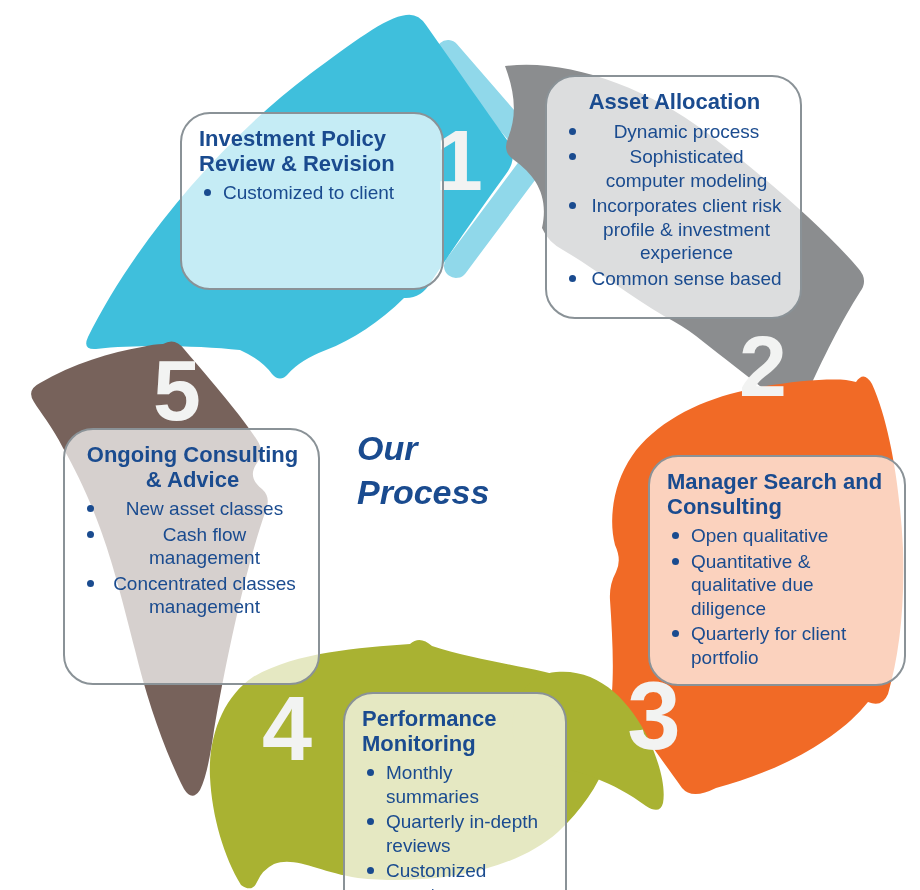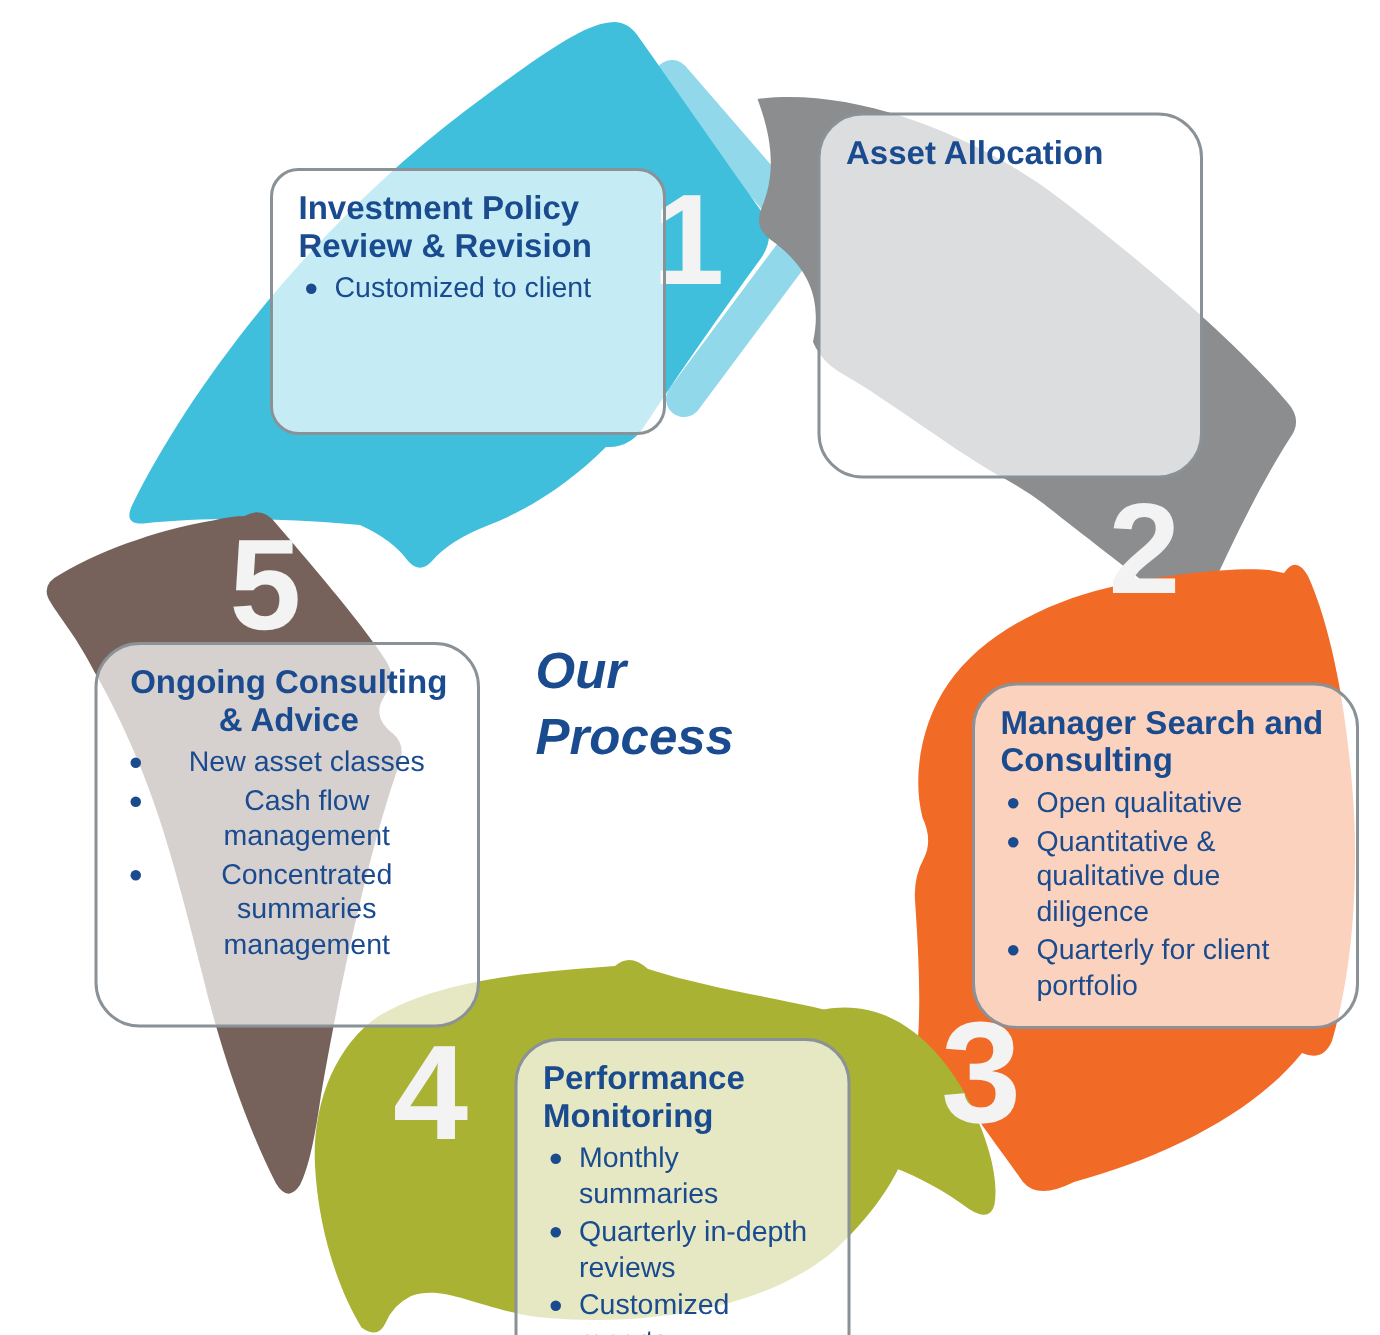--- a/index.html
+++ b/index.html
@@ -33,22 +33,22 @@
   }
   .callout ul{margin:0;padding:0;list-style:none;}
   .callout li{
     position:relative;padding-left:24px;font-size:19px;line-height:1.24;
     margin-bottom:2px;font-weight:500;
   }
   .callout li::before{
     content:"";position:absolute;left:5px;top:0.42em;width:7px;height:7px;
     border-radius:50%;background:#1A4B8F;
   }
-  .box1{left:180px;top:112px;width:264px;min-height:178px;border-radius:19px;}
-  .box2{left:545px;top:75px;width:257px;min-height:244px;}
+  .box1{left:180px;top:112px;width:264px;min-height:178px;}
+  .box2{left:545px;top:75px;width:257px;min-height:244px;text-align:center;}
   .box3{left:648px;top:455px;width:258px;min-height:221px;}
   .box4{left:343px;top:692px;width:224px;min-height:190px;}
   .box5{left:63px;top:428px;width:257px;min-height:257px;text-align:center;}
 
   .center-title{
     position:absolute;z-index:1;left:477px;top:470px;transform:translate(-50%,-50%);
     width:240px;text-align:left;color:#1A4B8F;
     font-size:34px;font-weight:700;font-style:italic;line-height:1.3;
   }
 </style>
@@ -166,20 +166,26 @@
 
   <div class="callout box1">
     <h3>Investment Policy Review &amp; Revision</h3>
     <ul>
       <li>Customized to client</li>
     </ul>
   </div>
 
   <div class="callout box2">
     <h3>Asset Allocation</h3>
+    <ul>
+      <li>Dynamic process</li>
+      <li>Sophisticated computer modeling</li>
+      <li>Incorporates client risk profile &amp; investment experience</li>
+      <li>Common sense based</li>
+    </ul>
   </div>
 
   <div class="callout box3">
     <h3>Manager Search and Consulting</h3>
     <ul>
       <li>Open qualitative</li>
       <li>Quantitative &amp; qualitative due diligence</li>
       <li>Quarterly for client portfolio</li>
     </ul>
   </div>
@@ -191,17 +197,17 @@
       <li>Quarterly in-depth reviews</li>
       <li>Customized reports</li>
     </ul>
   </div>
 
   <div class="callout box5">
     <h3>Ongoing Consulting &amp; Advice</h3>
     <ul>
       <li>New asset classes</li>
       <li>Cash flow management</li>
-      <li>Concentrated summaries management</li>
+      <li>Concentrated classes management</li>
     </ul>
   </div>
 
 </div>
 
 </body></html>

